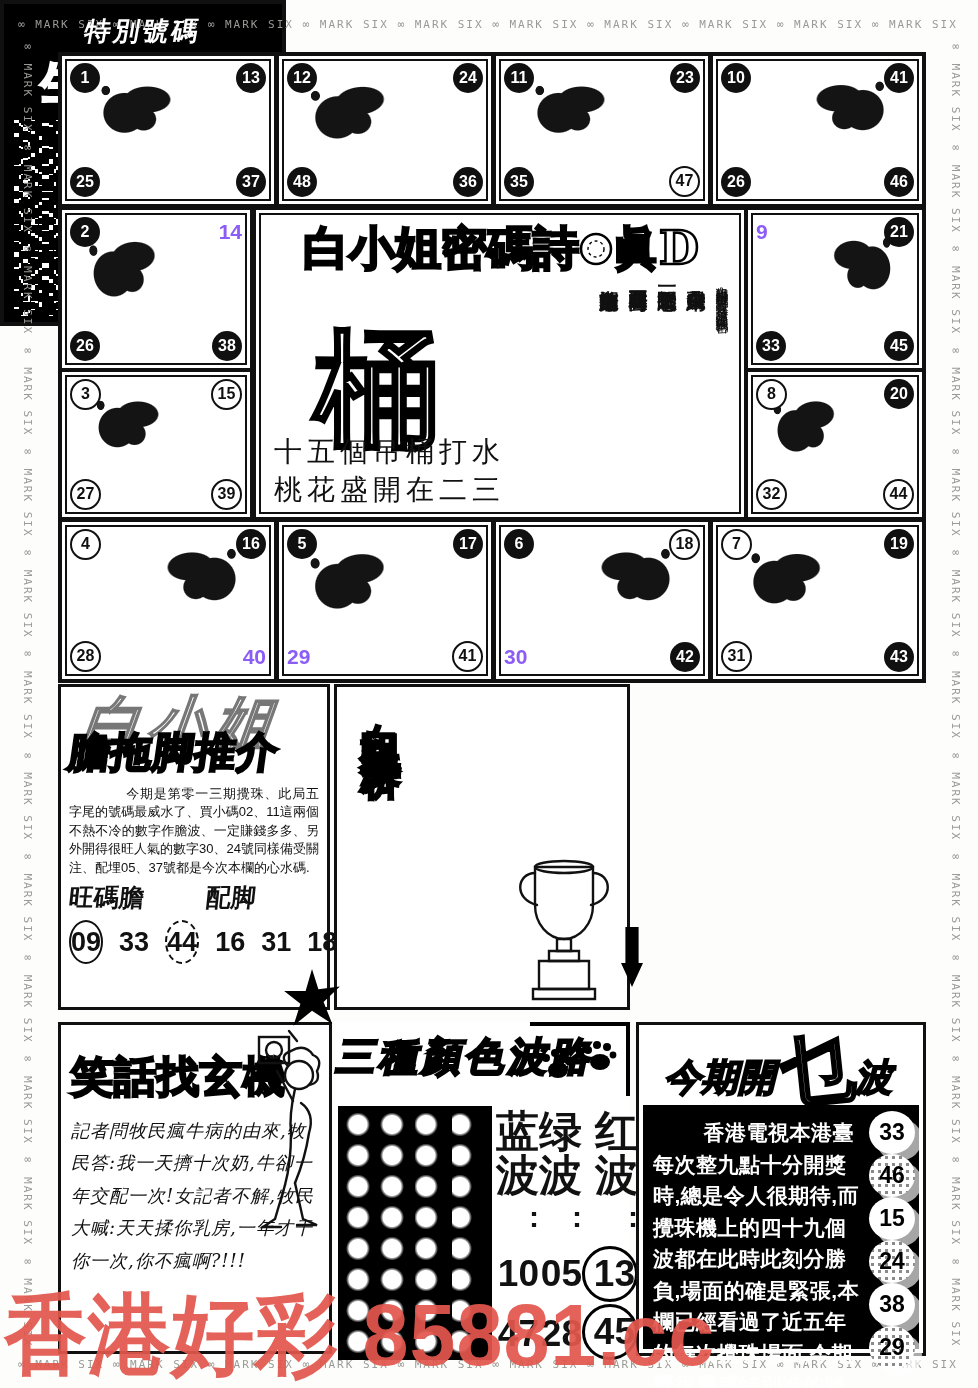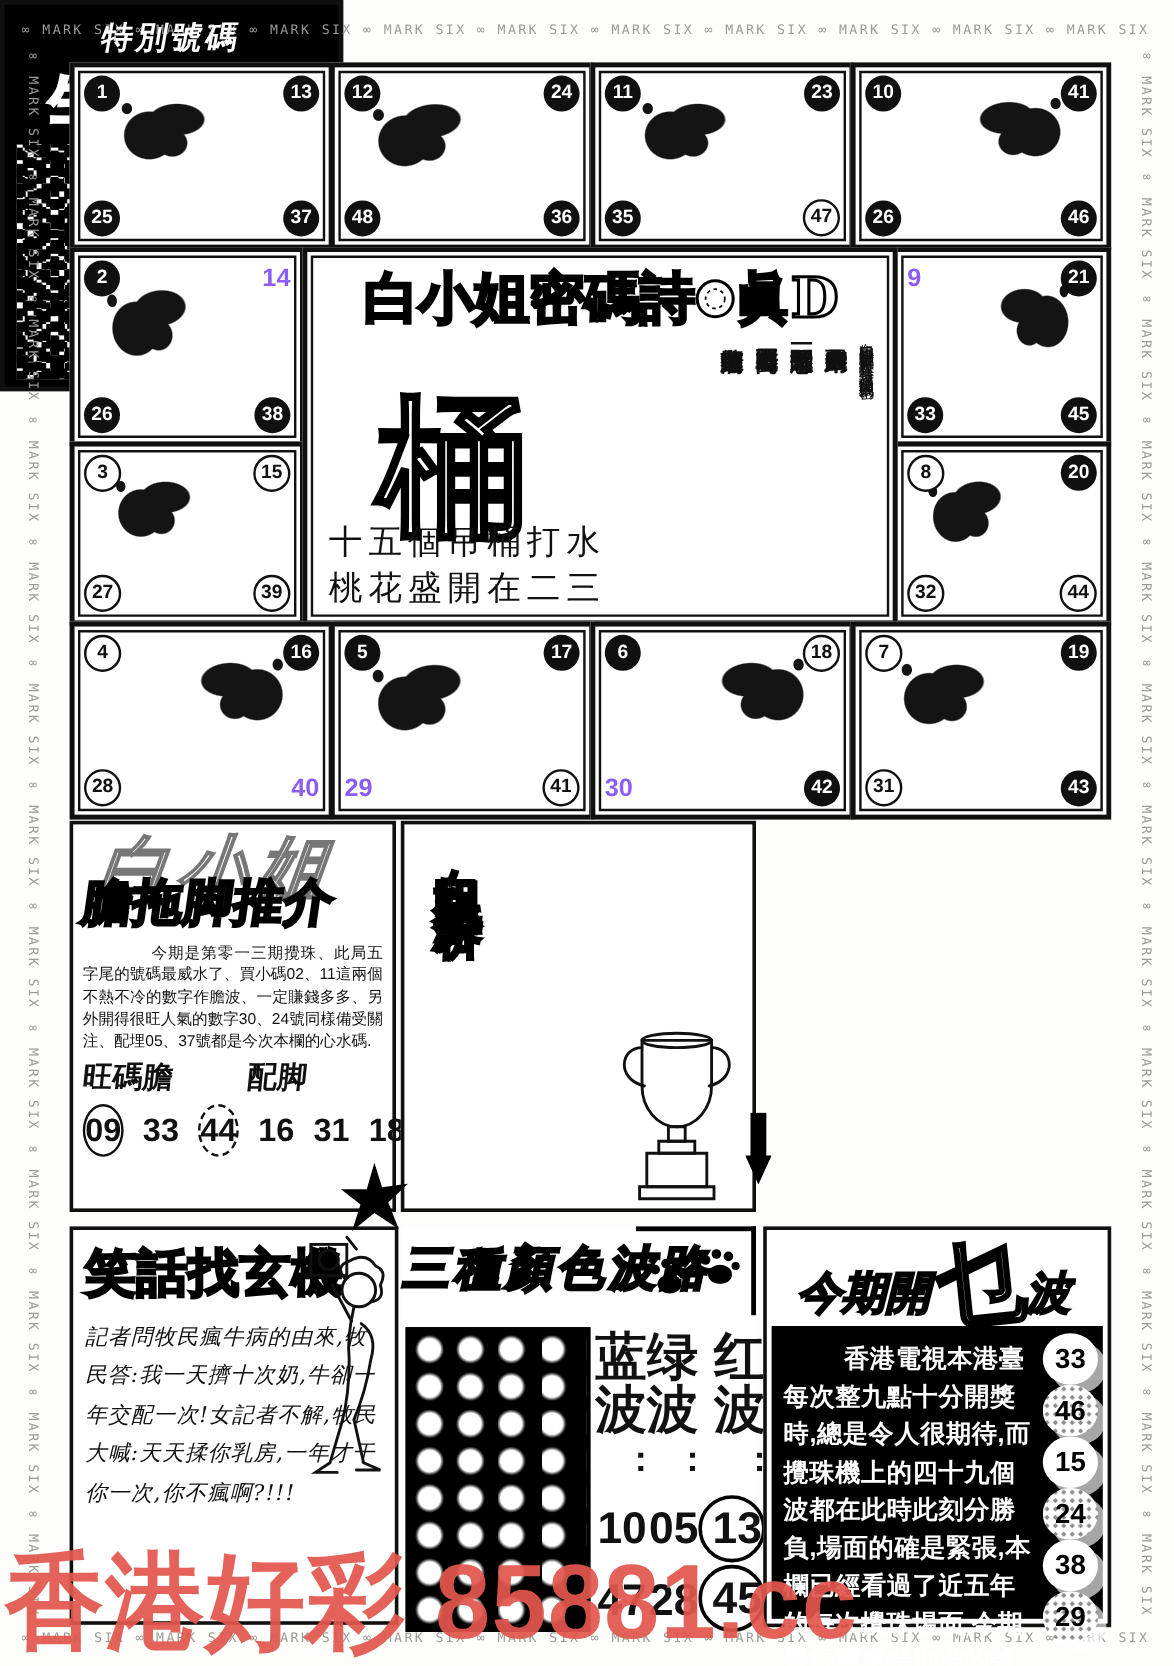--- a/index.html
+++ b/index.html
@@ -91,21 +91,21 @@
     -webkit-text-stroke:2.6px #fff;font-weight:900;margin:0 0 6px 0;font-family:"DejaVu Serif", serif;}
   .sp-noise{margin:0 4px;height:196px;background-color:#fff;
     background-image:
       repeating-conic-gradient(#000 0% 25%, transparent 0% 50%),
       repeating-conic-gradient(#000 0% 25%, transparent 0% 50%),
       repeating-conic-gradient(#000 0% 25%, transparent 0% 50%);
     background-size:14px 11px, 23px 17px, 31px 13px;
     background-position:0 0, 5px 3px, 9px 7px;}
 
   
-  #joke{left:58px;top:1022px;width:274px;height:332px;box-sizing:border-box;padding:8px 10px;}
+  #joke{left:58px;top:1022px;width:274px;height:332px;box-sizing:border-box;padding:24px 10px;}
   .joke-title{font-size:42px;letter-spacing:1px;}
   .joke-body{font-family:"DejaVu Serif", serif;font-style:italic;font-size:18px;line-height:1.8;
     margin-top:10px;letter-spacing:1px;}
   .reporter{position:absolute;right:2px;top:4px;}
 
   
   #colorwave{left:336px;top:1022px;width:294px;height:334px;box-sizing:border-box;}
   .cw-title{position:absolute;left:2px;top:8px;font-size:39px;letter-spacing:4px;transform:skewX(-12deg);
     font-family:"DejaVu Serif", serif;white-space:nowrap;}
   .cw-corner{position:absolute;right:0;top:0;width:96px;height:70px;border-top:4px solid #000;border-right:4px solid #000;}

